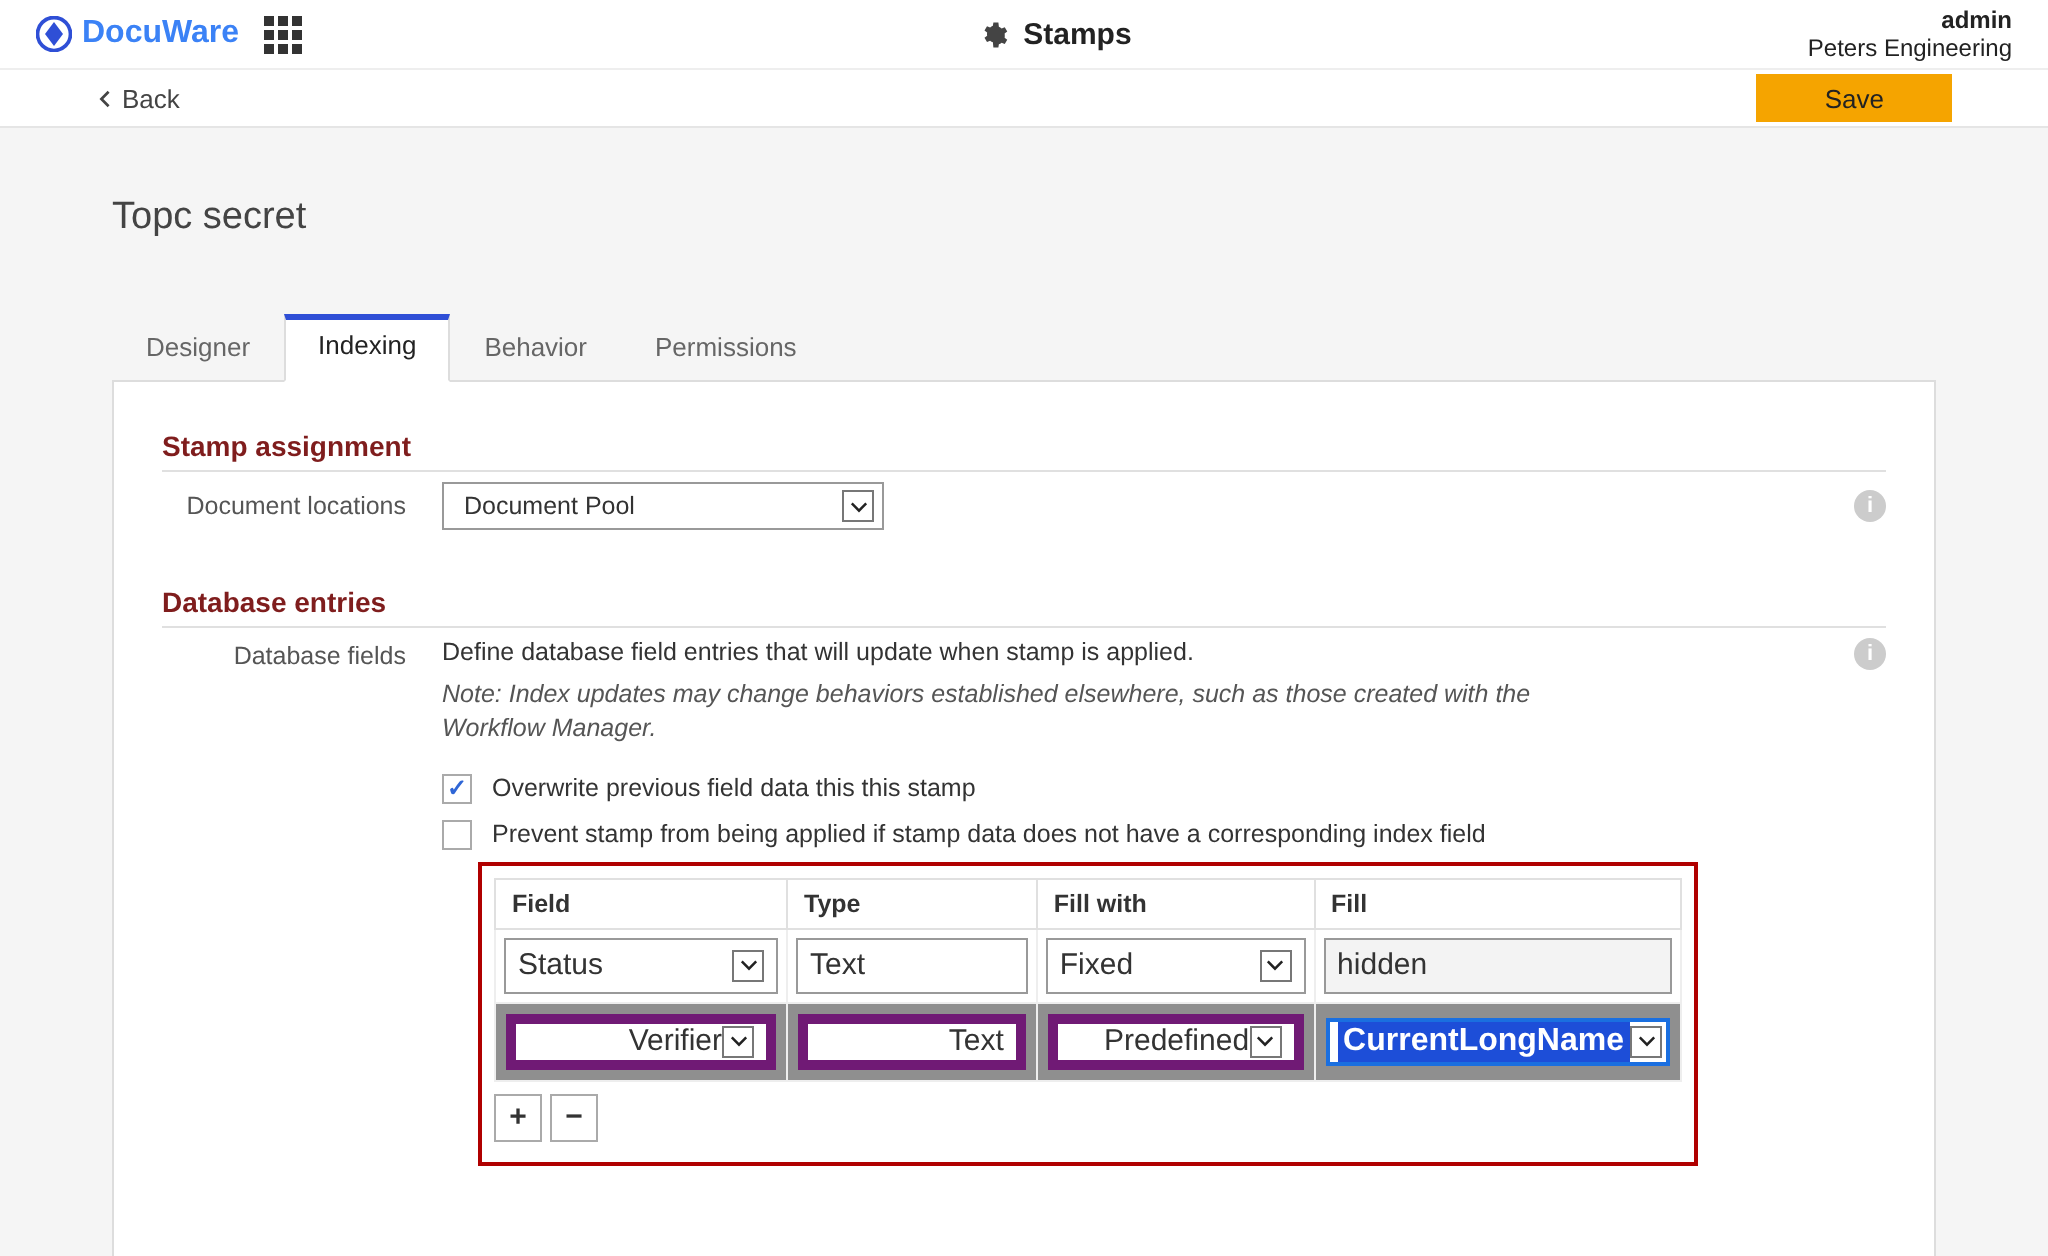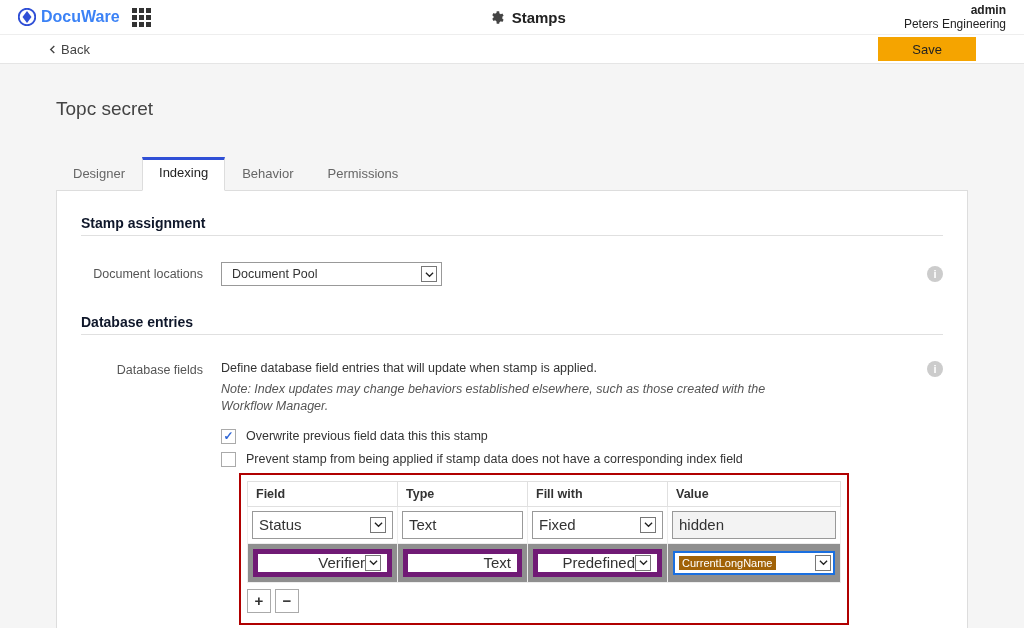--- a/index.html
+++ b/index.html
@@ -22,21 +22,21 @@
 
   .page { padding: 34px 56px 0 56px; }
   .page-title { font-size:19px; color:#444; margin-bottom:36px; }
 
   .tabs { display:flex; border-bottom:1px solid #ddd; }
   .tab { padding:8px 16px 9px 16px; color:#666; cursor:pointer; border:1px solid transparent; position:relative; top:1px;}
   .tab.active { color:#222; border:1px solid #ddd; border-bottom:1px solid #fff; border-top:3px solid #2f4fd6; background:#fff; padding-top:5px;}
 
   .panel { background:#fff; border:1px solid #ddd; border-top:none; padding: 24px 24px 50px 24px; }
 
-  .section-title { font-weight:bold; font-size:14px; color:#0f172a; padding-bottom:4px; border-bottom:1px solid #e0e0e0; margin-bottom:26px;}
+  .section-title { font-weight:bold; font-size:14px; color:#7f1d1d; padding-bottom:4px; border-bottom:1px solid #e0e0e0; margin-bottom:5px;}
   .section { margin-bottom: 28px; }
 
   .form-row { display:flex; align-items:center; }
   .side-label { width:140px; text-align:right; padding-right:18px; font-size:12.5px; color:#555; }
   .select-box { border:1px solid #999; height:24px; width:221px; display:flex; align-items:center; justify-content:space-between; padding:0 4px 0 10px; background:#fff; font-size:12.5px;}
   .chev { border:1px solid #777; width:16px; height:16px; display:flex; align-items:center; justify-content:center; background:#fff;}
   .chev svg{ width:9px; height:9px;}
   .info-icon { width:16px; height:16px; border-radius:50%; background:#ccc; color:#fff; font-size:11px; font-weight:bold; display:flex; align-items:center; justify-content:center; margin-left:auto;}
 
   .layout-row { display:flex; align-items:flex-start; }
@@ -49,21 +49,21 @@
   .chk.checked::after{ content:"✓"; color:#2f66d6; font-size:12px; font-weight:bold; line-height:1;}
 
   .red-frame { margin-left:158px; border:2px solid #b00000; padding:6px 6px 10px 6px; margin-top:6px; width:610px;}
   .grid-table { width:100%; border-collapse:collapse; }
   .grid-table th { text-align:left; font-size:12.5px; font-weight:bold; padding:5px 8px; border:1px solid #e0e0e0; background:#fff;}
   .grid-table td { padding:4px 4px; border:1px solid #eee; }
   .cell-input, .cell-select { border:1px solid #999; height:28px; width:100%; font-size:15px; padding:0 6px; display:flex; align-items:center; justify-content:space-between; background:#fff;}
   .row-selected td { background:#8f8f8f; padding:5px;}
   .row-selected .cell-input, .row-selected .cell-select { border:5px solid #701a75;justify-content:flex-end;}
   .val-selected { border:2px solid #1a6fe0; background:#fff; display:flex; align-items:center; justify-content:space-between; height:24px; padding:0 2px 0 4px;}
-  .val-selected .hl { background:#a16207; color:#fff; padding:1px 3px; font-size:11px;}
+  .val-selected .hl { background:#1d4ed8; color:#fff; padding:1px 3px; font-size:16px;font-weight:bold;}
   .ctl-row { display:flex; gap:4px; margin-top:6px;}
   .ctl-btn { width:24px; height:24px; border:1px solid #aaa; background:#fff; display:flex; align-items:center; justify-content:center; font-size:15px; font-weight:bold; cursor:pointer;}
   .col-type { width:130px;}
   .col-field { width:150px;}
   .col-fill { width:140px;}
 </style>
 </head>
 <body>
 
 <div class="topbar">
@@ -156,21 +156,21 @@
         <div class="info-icon" style="align-self:flex-start;">i</div>
       </div>
 
       <div class="red-frame">
         <table class="grid-table">
           <thead>
             <tr>
               <th class="col-field">Field</th>
               <th class="col-type">Type</th>
               <th class="col-fill">Fill with</th>
-              <th>Value</th>
+              <th>Fill</th>
             </tr>
           </thead>
           <tbody>
             <tr>
               <td>
                   <div class="cell-select">
                     <span>Status</span>
                     <span class="chev">
                       <svg viewBox="0 0 10 10">
                         <path d="M1 3 L5 7 L9 3" fill="none" stroke="#222" stroke-width="1.4"></path>

